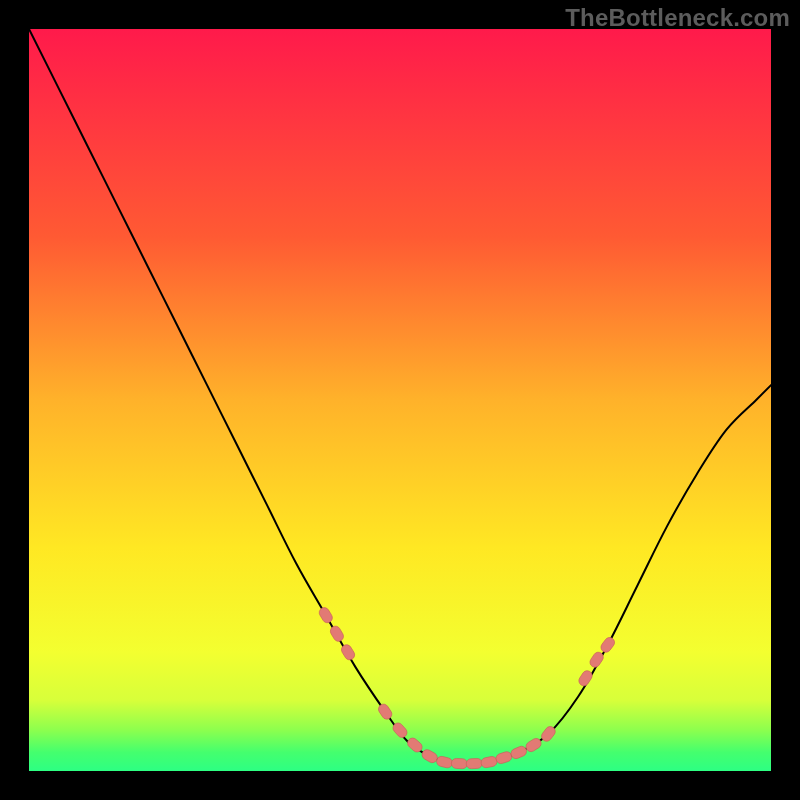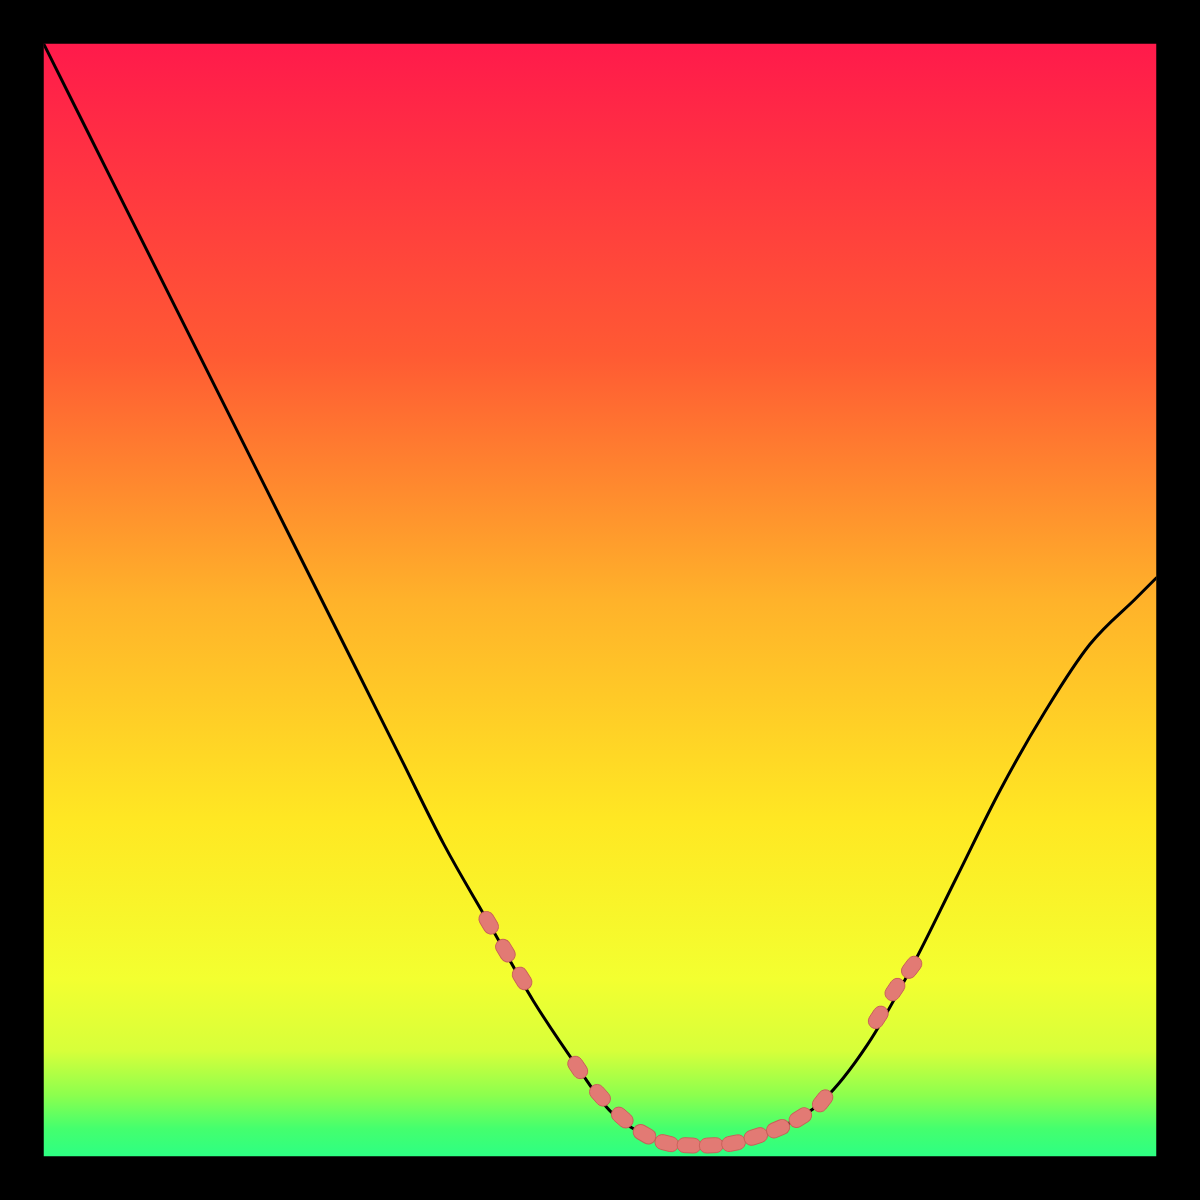--- a/index.html
+++ b/index.html
@@ -27,20 +27,21 @@
     top: 29px;
     width: 742px;
     height: 742px;
   }
   svg { display: block; }
 </style>
 </head>
 <body>
 
 <div class="frame">
+  <div class="watermark">TheBottleneck.com</div>
   <div class="plot-wrap">
     <svg id="chart-svg" width="742" height="742" viewBox="0 0 742 742">
         <defs>
           <linearGradient id="bg-grad" x1="0" y1="0" x2="0" y2="1">
             <stop offset="0%" stop-color="#ff1a4b"></stop>
             <stop offset="28.000000000000004%" stop-color="#ff5a33"></stop>
             <stop offset="50%" stop-color="#ffb22a"></stop>
             <stop offset="70%" stop-color="#ffe823"></stop>
             <stop offset="84%" stop-color="#f3ff30"></stop>
             <stop offset="90.5%" stop-color="#d7ff3a"></stop>

